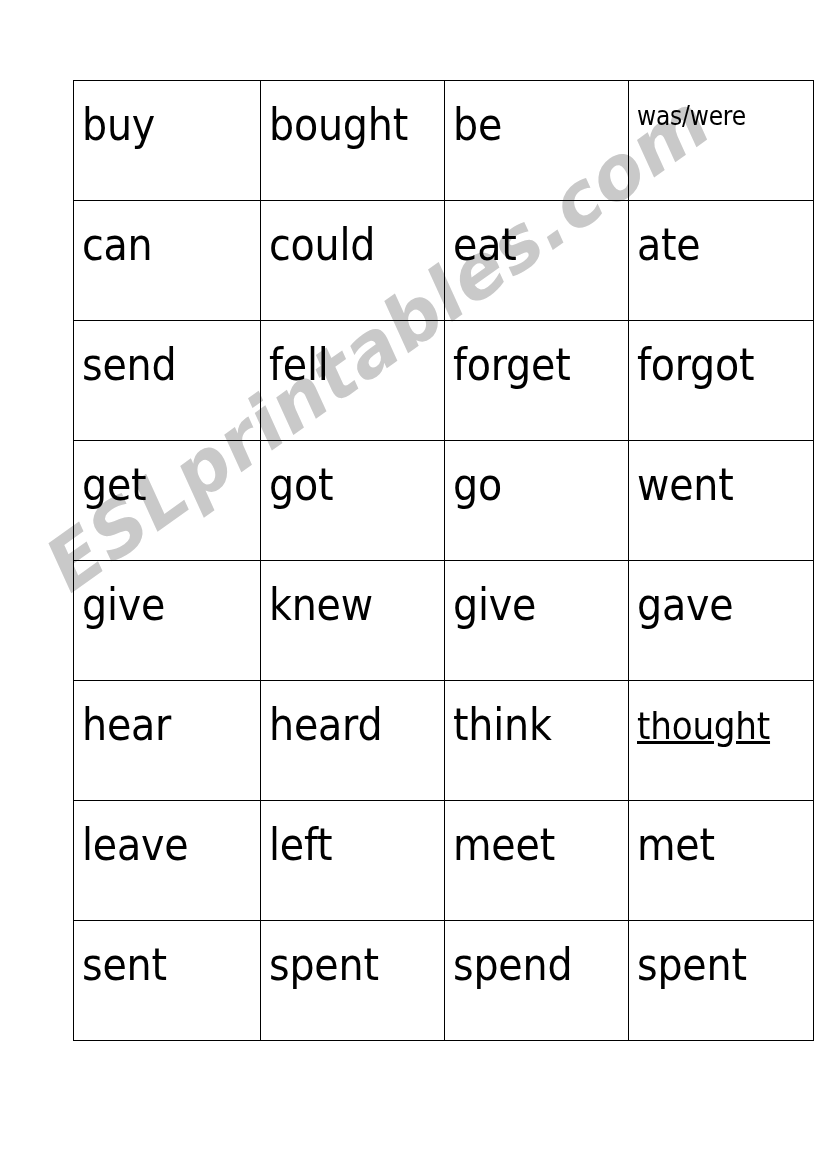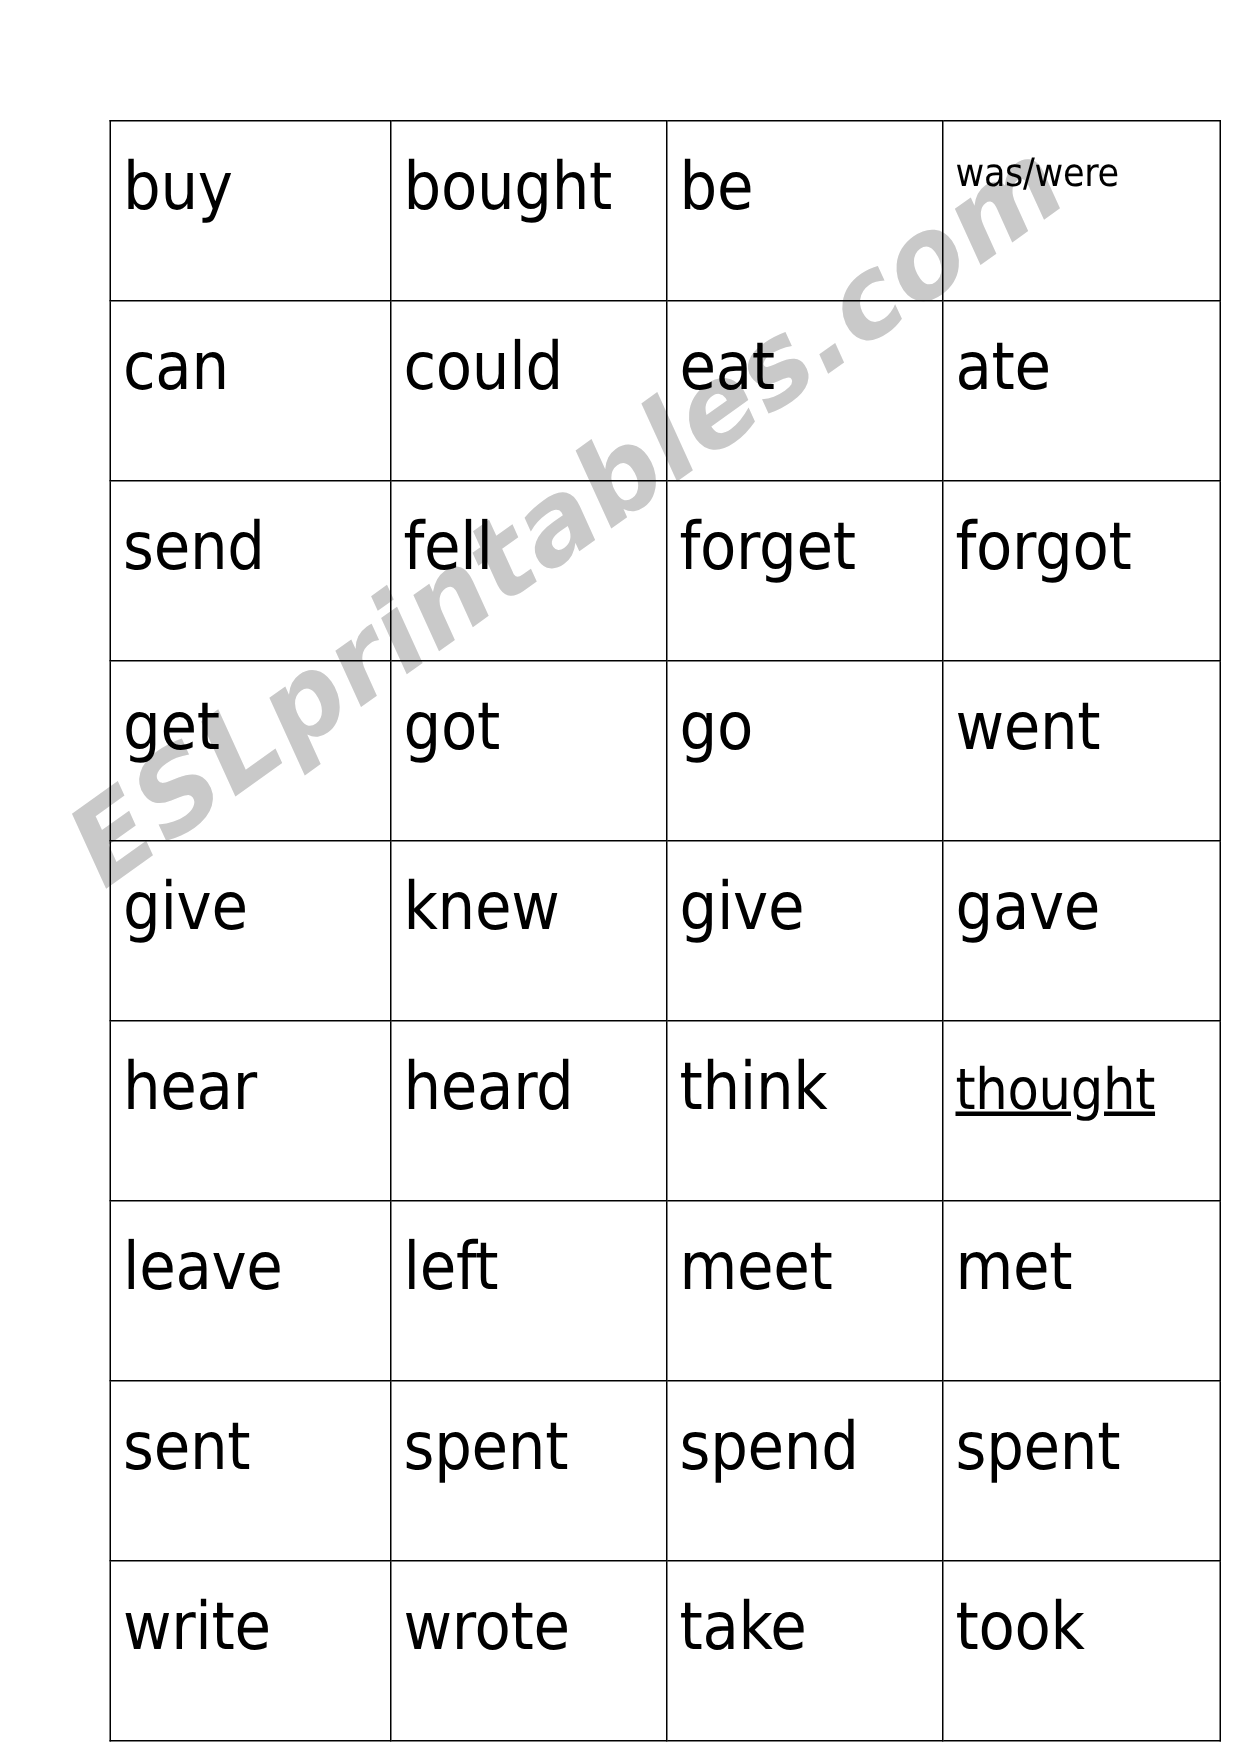--- a/index.html
+++ b/index.html
@@ -155,23 +155,17 @@
             <td>left</td>
             <td>meet</td>
             <td>met</td>
           </tr>
           <tr>
             <td>sent</td>
             <td>spent</td>
             <td>spend</td>
             <td>spent</td>
           </tr>
-          <tr>
-            <td>write</td>
-            <td>wrote</td>
-            <td>take</td>
-            <td>took</td>
-          </tr>
         </tbody>
     </table>
   </div>
 
 </div>
 
 </body></html>

